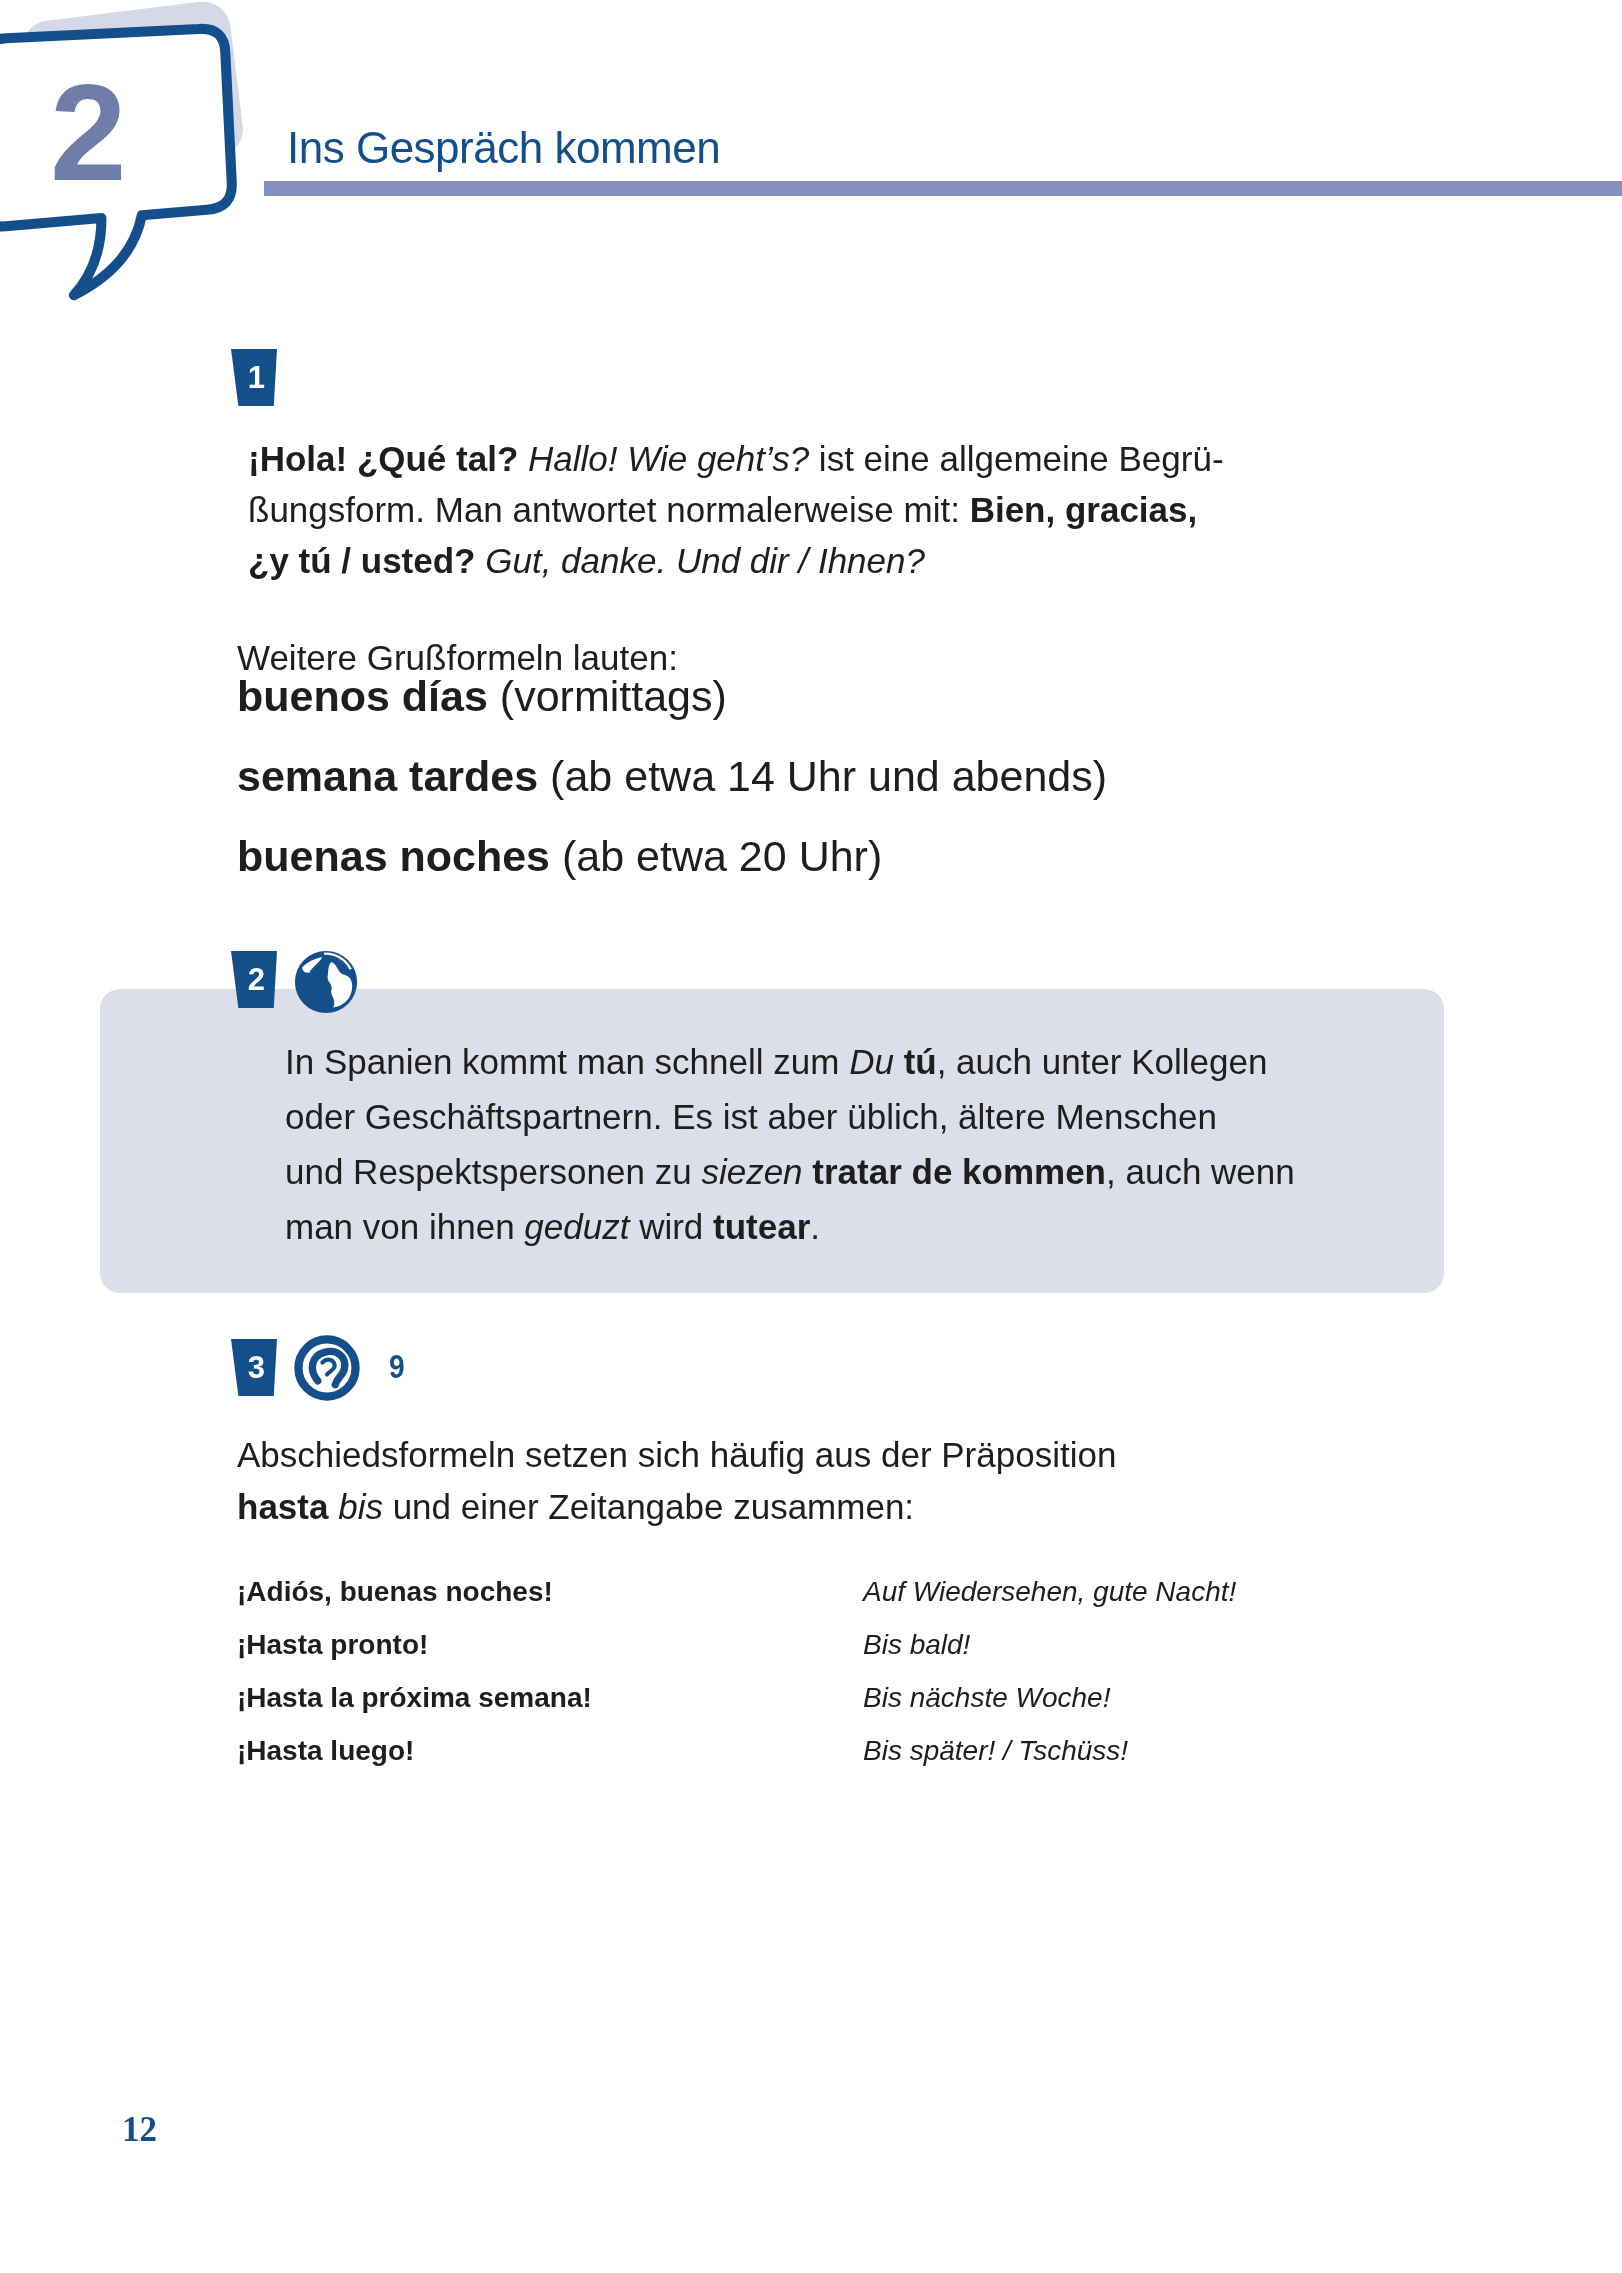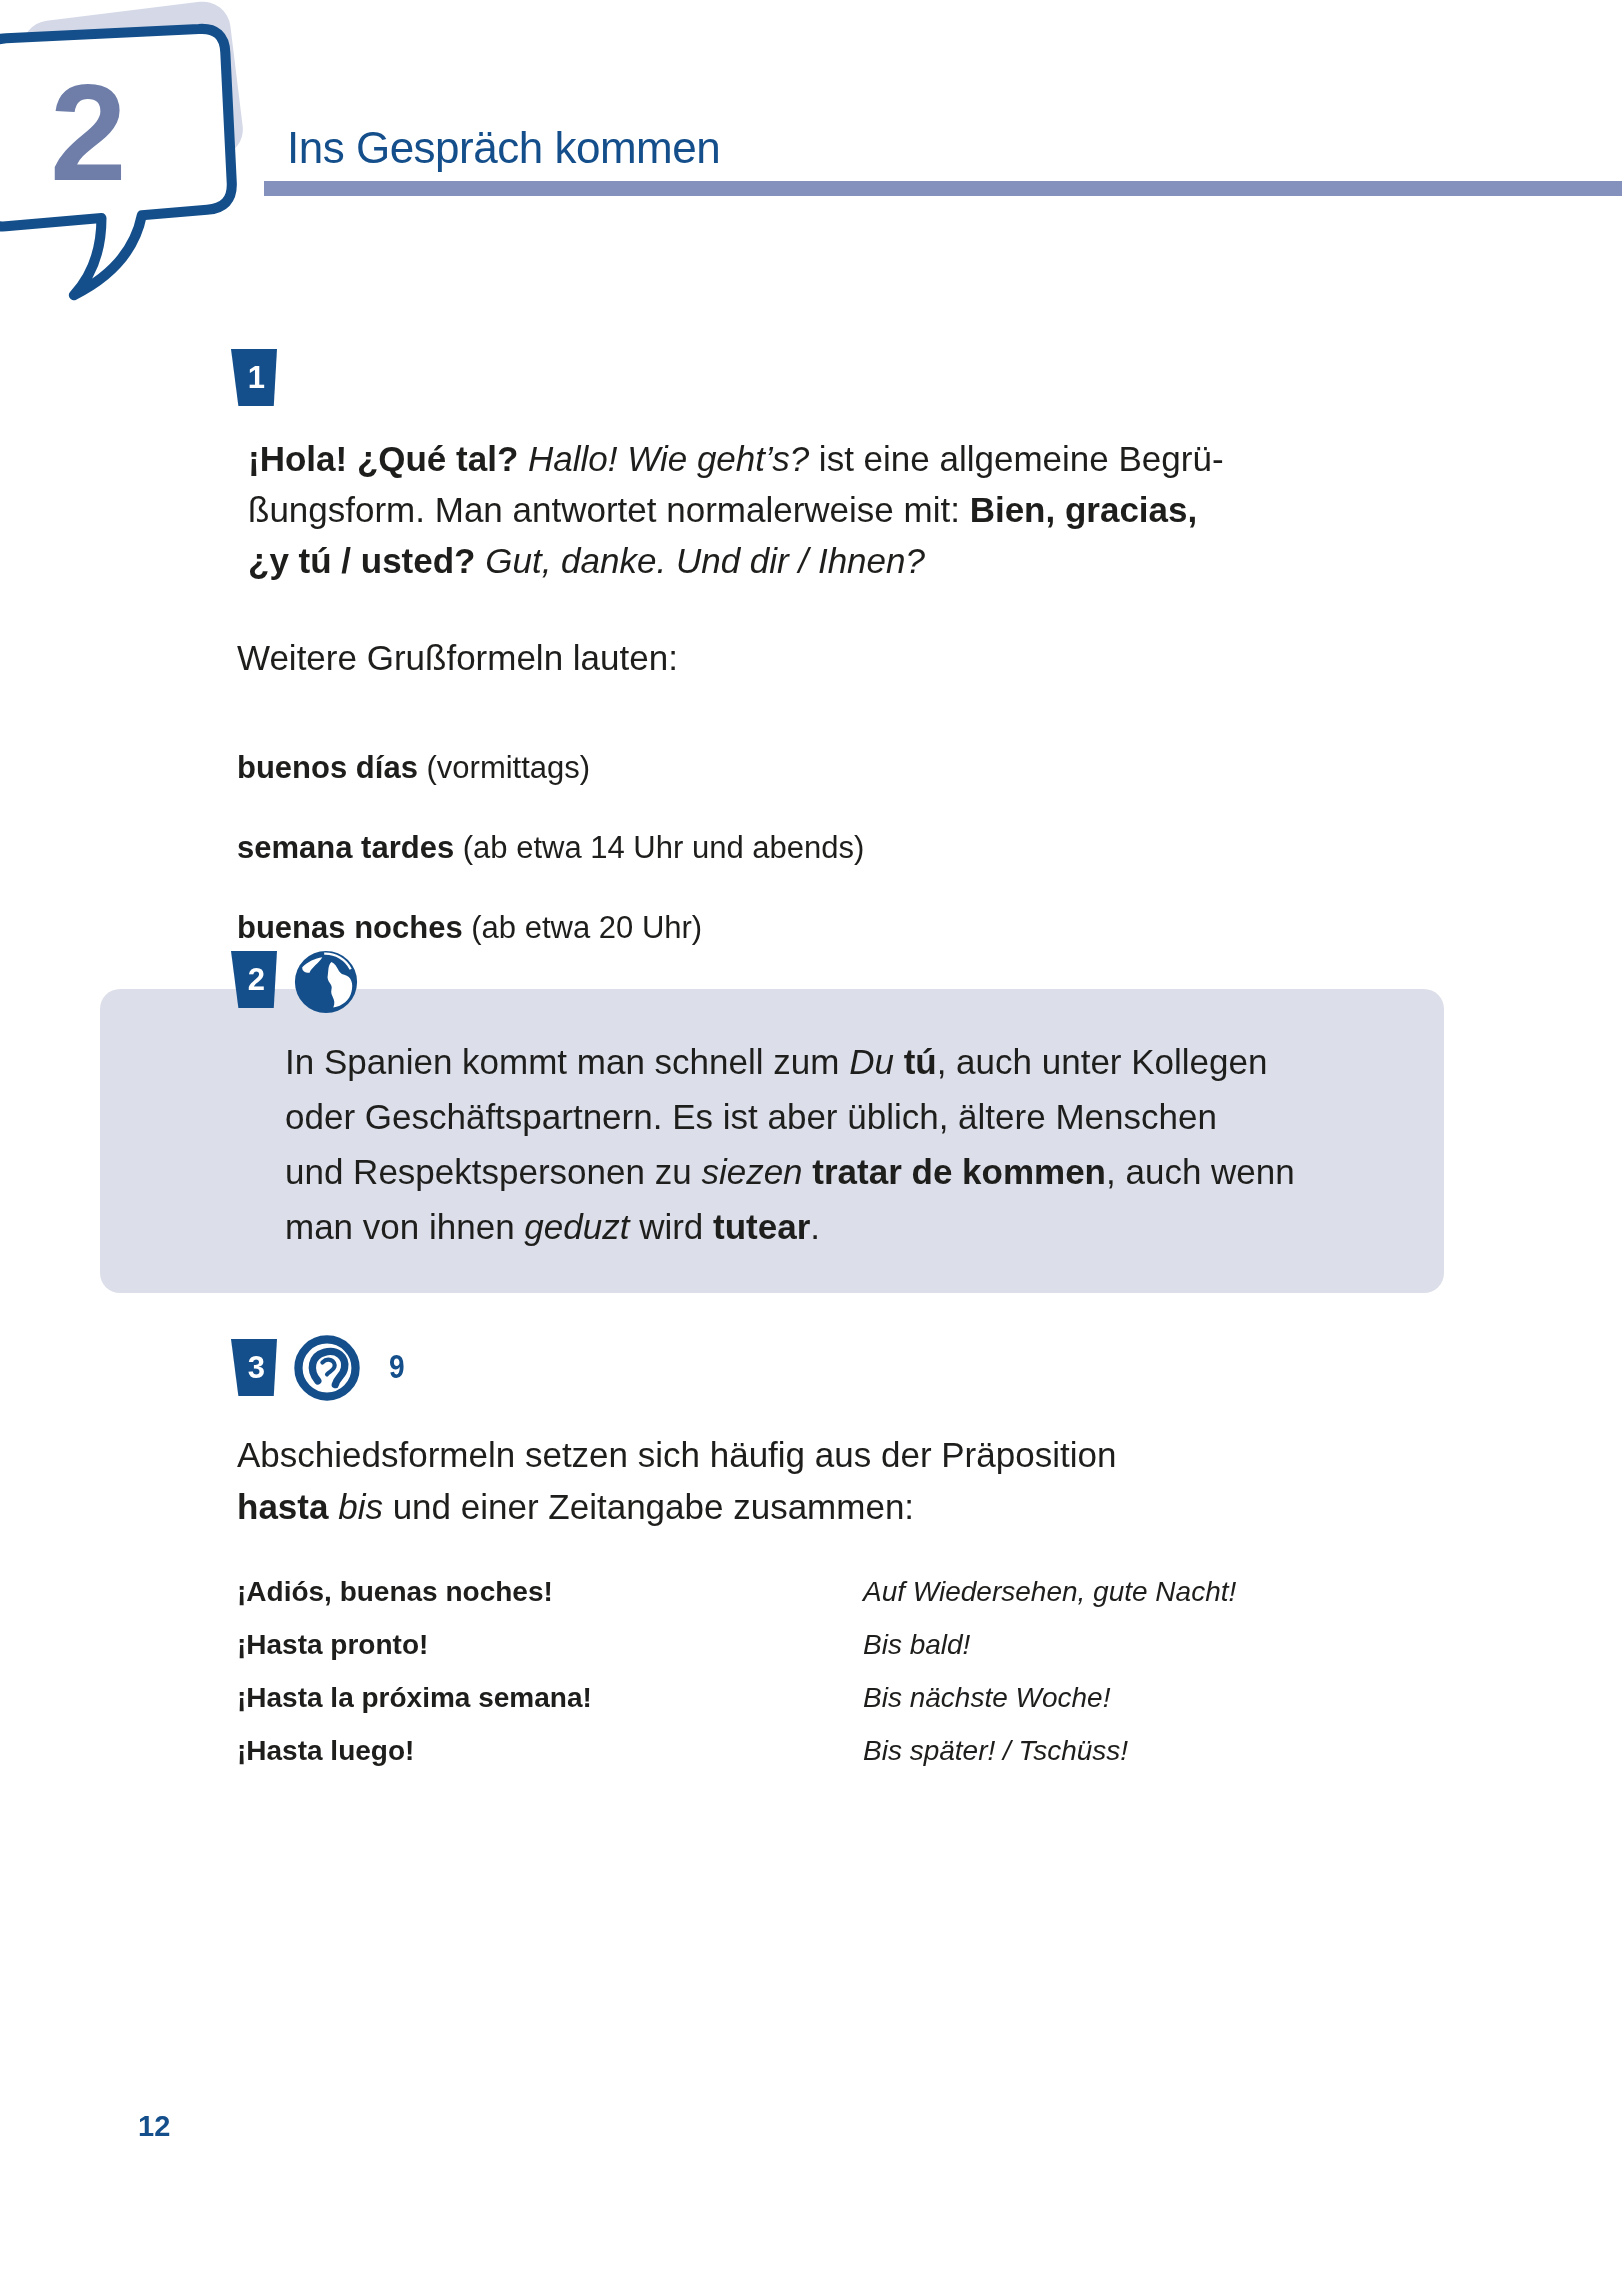--- a/index.html
+++ b/index.html
@@ -35,35 +35,35 @@
   .ear{position:absolute;left:292px;top:1333px;width:70px;height:70px;}
   .track{position:absolute;left:389px;top:1348px;font-size:33px;font-weight:bold;color:var(--accent);
          font-family:"Liberation Sans",sans-serif;transform:scaleX(.85);transform-origin:left;}
   
   .rich{position:absolute;font-size:35px;}
   .rich .line{white-space:pre-wrap;line-height:51px;}
   .b{font-weight:bold;}
   .i{font-style:italic;}
   .intro-1{left:237px;top:433px;margin-left:11px;}
   .subhead{position:absolute;left:237px;top:632px;font-size:35px;line-height:51px;white-space:pre;}
-  .greetings{position:absolute;left:237px;top:742px;font-size:31px;}
+  .greetings{position:absolute;left:237px;top:671px;font-size:43px;}
   .greeting{line-height:51px;margin-bottom:29px;white-space:pre;}
   
   .info-box{position:absolute;left:100px;top:989px;width:1344px;height:304px;background:var(--info-box);border-radius:20px;}
   .box-text{left:237px;top:1034px;}
   .box-text .line{line-height:55px;margin-left:48px;}
   .intro-3{left:237px;top:1429px;}
   .intro-3 .line{line-height:52px;}
   
   .farewells{position:absolute;left:237px;top:1565px;font-size:28px;}
   .fw-row{display:flex;line-height:53px;white-space:pre;}
   .fw-es{width:626px;font-weight:bold;}
   .fw-de{font-style:italic;}
   
-  .page-number{position:absolute;left:138px;top:2110px;font-size:29px;font-weight:bold;color:var(--accent);}
+  .page-number{position:absolute;left:122px;top:2110px;font-size:35px;font-weight:bold;color:var(--accent);font-family:Liberation Serif, serif;}
 </style>
 </head>
 <body>
 
 <div class="page">
 
   <div class="logo">
     <svg width="294" height="312" viewBox="0 0 320 340" overflow="visible">
       <rect x="38" y="4" width="228" height="170" rx="30" fill="#d5d9e7" transform="rotate(-7 152 89)"></rect>
       <path d="M -14 64

